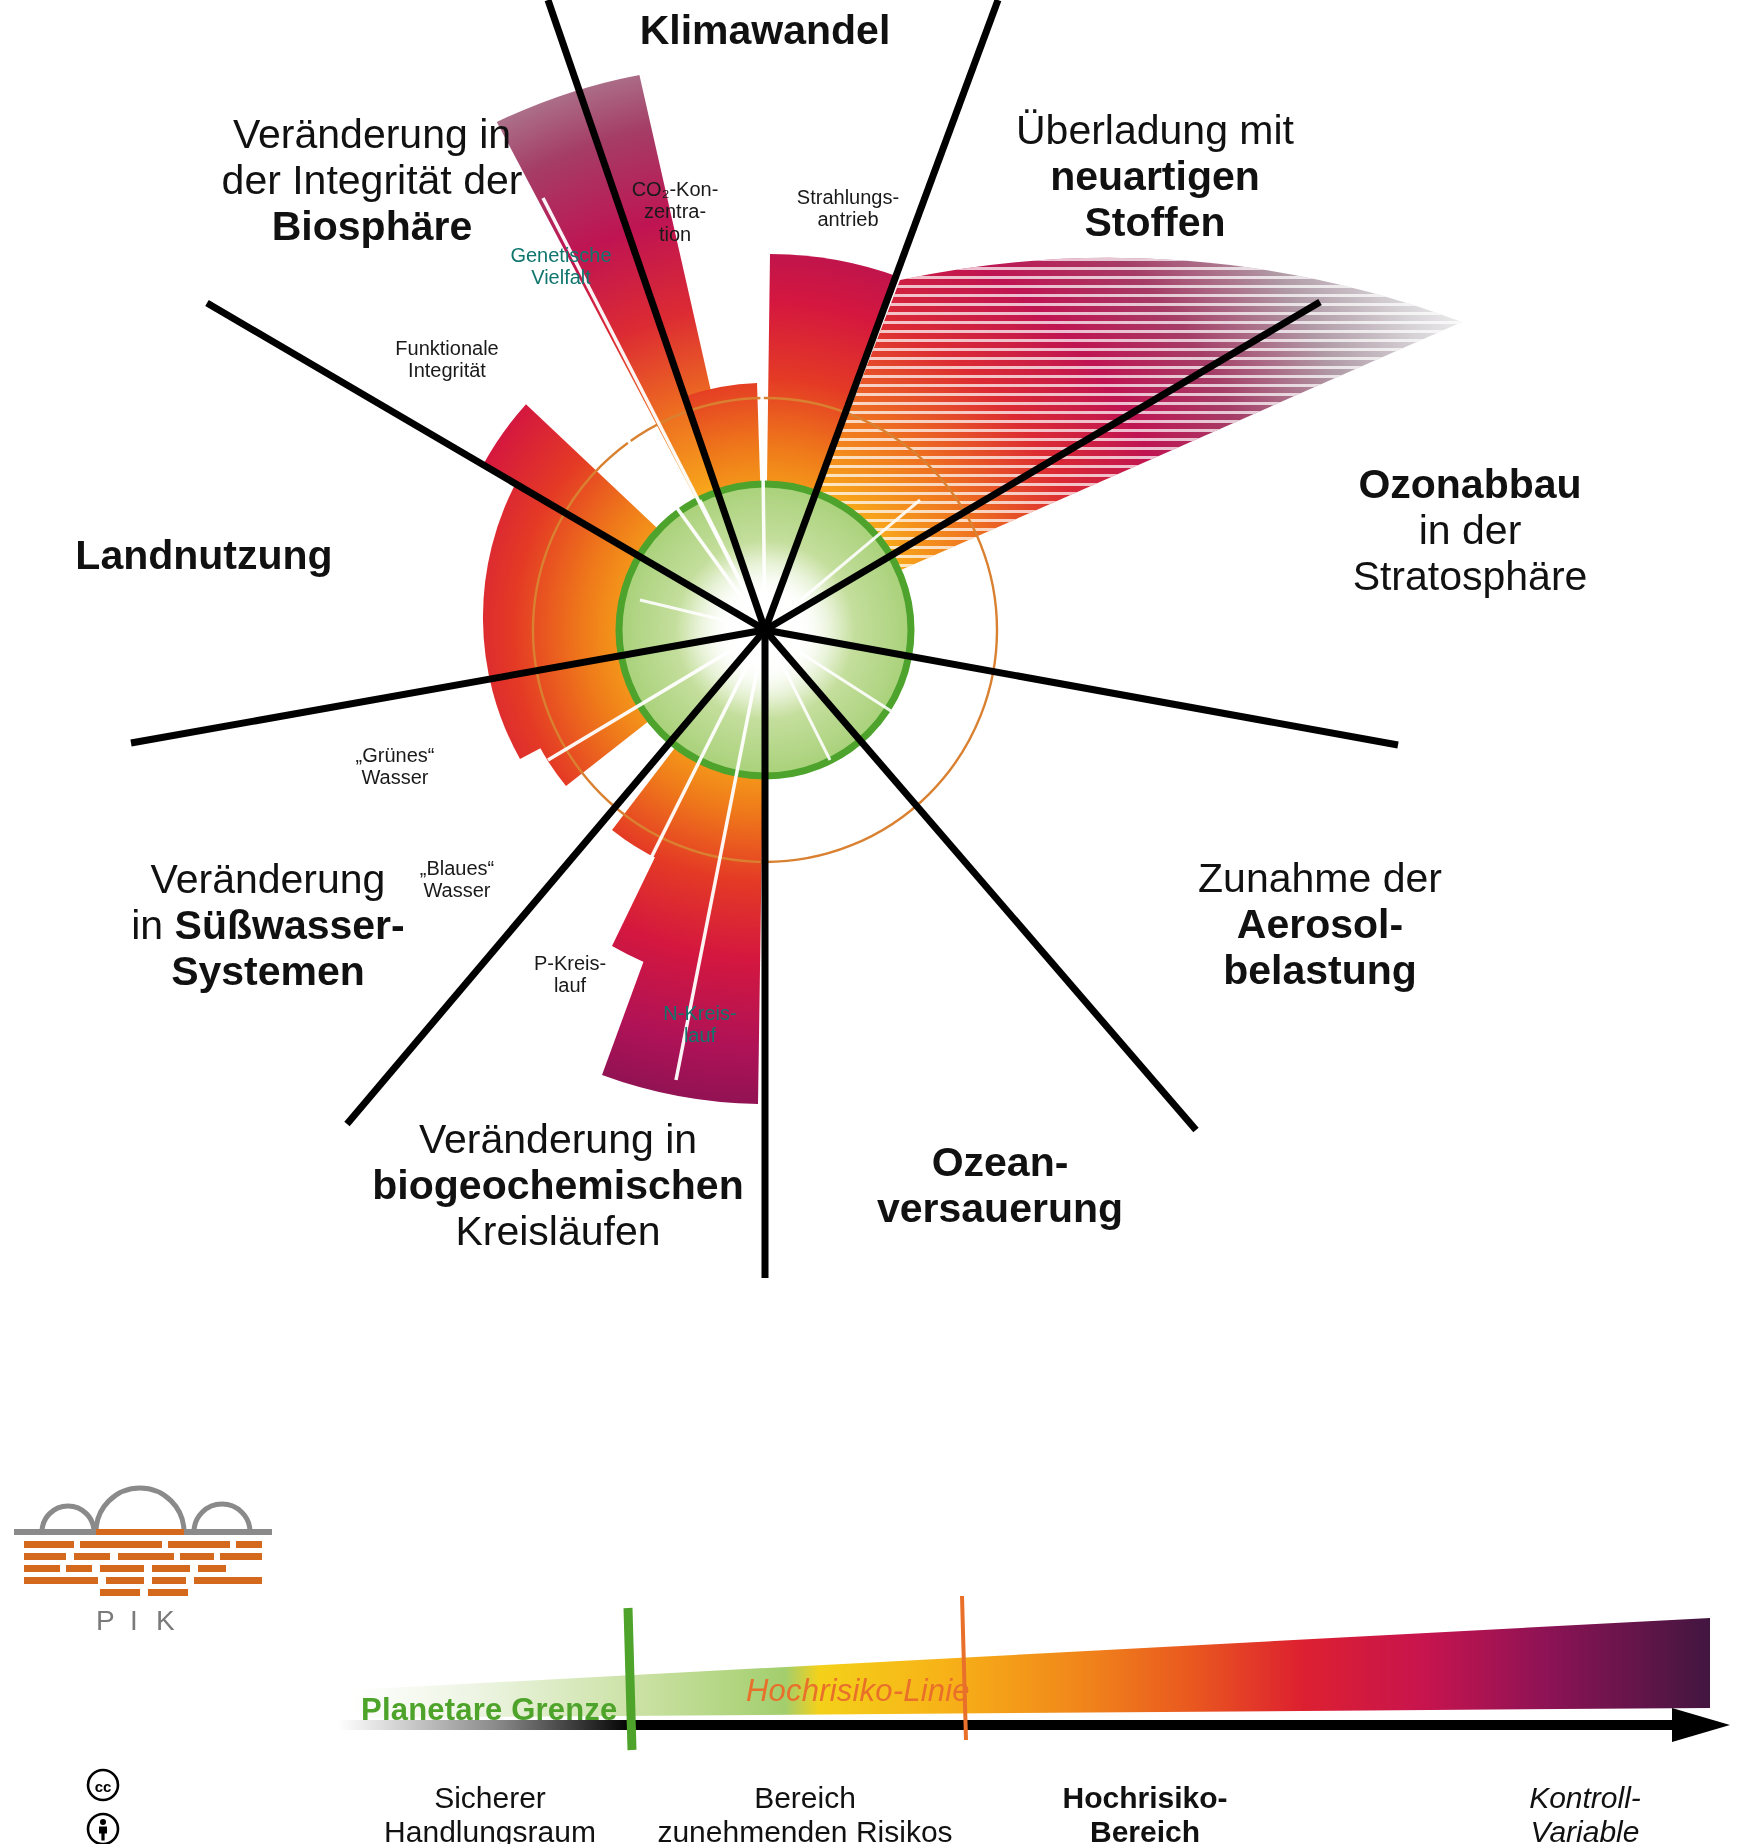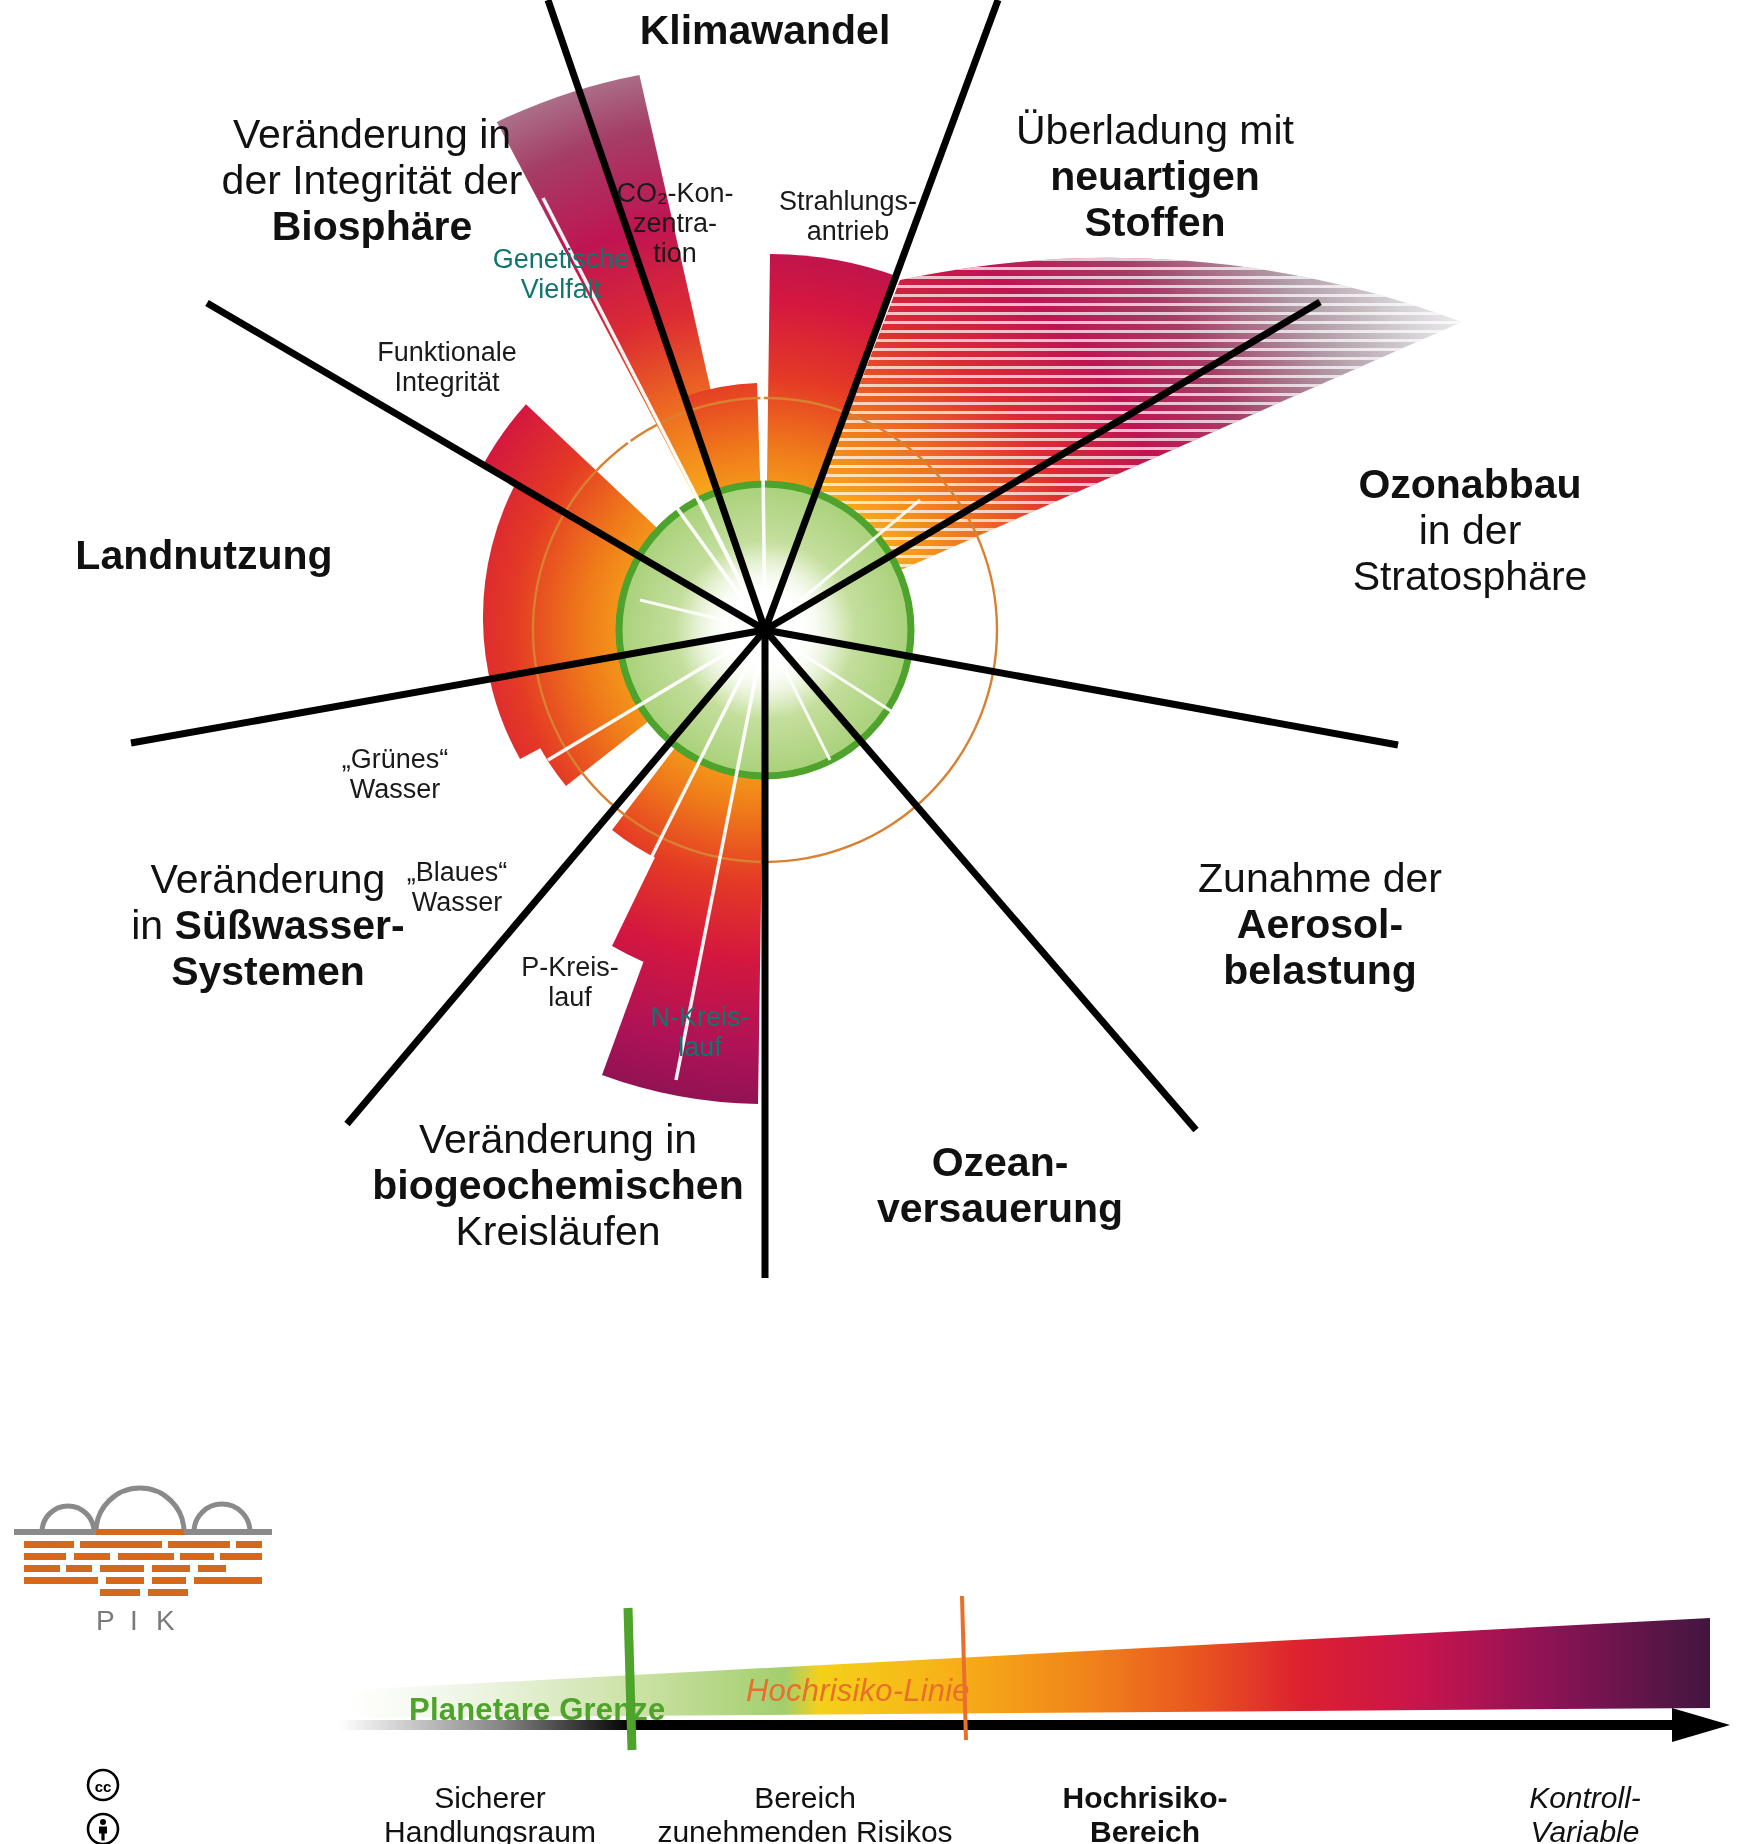--- a/index.html
+++ b/index.html
@@ -10,21 +10,21 @@
     color:#1a1a1a;
   }
   #diagram{position:absolute;left:0;top:0;width:1739px;height:1844px;}
 
   
   .lbl{position:absolute;line-height:1.12;white-space:nowrap;}
   .lbl.center{text-align:center;}
 
   .domain-label{font-size:41px;font-weight:400;color:#111;}
   .domain-label b{font-weight:700;}
-  .var-label{font-size:27px;font-weight:400;color:#1a1a1a;}
+  .var-label{font-size:20px;font-weight:400;color:#1a1a1a;}
   .var-label.onwedge{color:#0f766e;}
 
   
   #legend{position:absolute;left:0;top:1560px;width:1739px;height:284px;}
   .leg-txt{position:absolute;font-size:30px;line-height:1.12;text-align:center;color:#111;margin-top:26px;}
   .leg-txt.ital{font-style:italic;}
   .leg-head{position:absolute;font-size:31px;font-weight:700;letter-spacing:.2px;}
   .leg-head.green{color:#4ea32a;}
   .leg-head.orange{color:#e8702a;font-weight:400;font-size:31px;font-style:italic;}
 
@@ -328,21 +328,21 @@
   <g>
     <rect x="338" y="160" width="1340" height="10" fill="url(#legAxisGrad)"></rect>
     <path d="M1672,148 L1730,165 L1672,182 Z" fill="#000000"></path>
   </g>
 
   <path d="M628,48 L632,190" stroke="#4ea32a" stroke-width="9" fill="none"></path>
 
   <path d="M962,36 L966,180" stroke="#e8702a" stroke-width="4" fill="none"></path>
 </svg>
 
-<div class="leg-head green" style="left:361px;top:1692px;margin-left:48px;">Planetare Grenze</div>
+<div class="leg-head green" style="left:361px;top:1692px;">Planetare Grenze</div>
 <div class="leg-head orange" style="left:746px;top:1673px;">Hochrisiko-Linie</div>
 
 <div class="leg-txt" style="left:345px;top:1755px;width:290px;">
   <span>Sicherer</span><br>
   <span>Handlungsraum</span>
 </div>
 <div class="leg-txt" style="left:640px;top:1755px;width:330px;">
   <span>Bereich</span><br>
   <span>zunehmenden Risikos</span>
 </div>

